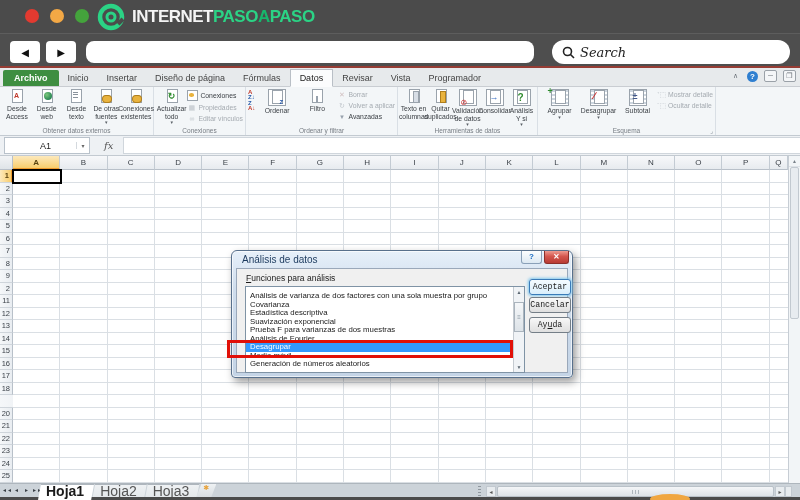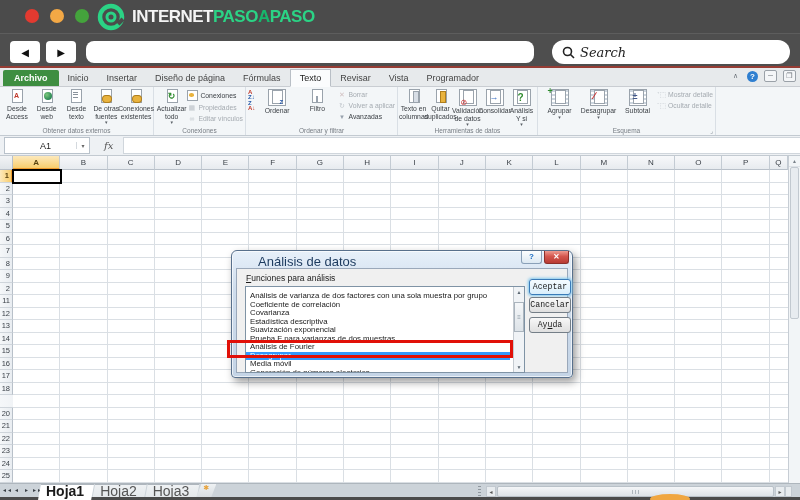--- a/index.html
+++ b/index.html
@@ -147,21 +147,21 @@
   #hscroll .harr{width:10px;height:11px;background:#e8ecef;border:1px solid #c2c9d0;font-size:5px;line-height:11px;text-align:center;color:#555;box-sizing:border-box;}
   #hthumb{flex:1;height:11px;background:linear-gradient(#f4f6f8,#dde2e7);border:1px solid #b9c1c8;border-radius:2px;margin:0 1px;position:relative;box-sizing:border-box;}
   #hthumb::after{content:"";position:absolute;left:50%;top:3px;width:8px;height:4px;margin-left:-4px;
     background:repeating-linear-gradient(90deg,#aeb6bd 0 1px,transparent 1px 3px);}
   #hend{width:7px;height:11px;background:#e8ecef;border:1px solid #c2c9d0;box-sizing:border-box;}
 
   
   #dialog{position:absolute;left:231px;top:250px;width:342px;height:128px;z-index:50;
     background:linear-gradient(#e7f0fa,#cfdded 30%,#c4d4e6);border:1px solid #58708c;border-radius:6px 6px 4px 4px;
     box-shadow:3px 4px 9px rgba(0,0,0,.4),inset 0 0 0 1px rgba(255,255,255,.65);box-sizing:border-box;}
-  .dlg-title{position:absolute;left:26px;top:3px;font-size:13px;color:#1c3a5e;}
+  .dlg-title{position:absolute;left:10px;top:3px;font-size:10px;color:#1c3a5e;}
   .dlg-help{position:absolute;left:289px;top:0;width:21px;height:13px;background:linear-gradient(#fdfeff,#dce8f2);
     border:1px solid #8aa0b8;border-top:none;border-radius:0 0 3px 3px;text-align:center;font-size:8px;font-weight:bold;color:#1467c0;line-height:12px;box-sizing:border-box;}
   .dlg-close{position:absolute;left:312px;top:0;width:25px;height:13px;background:linear-gradient(#ee9a90,#d4564e 45%,#b83b34);
     border:1px solid #8c2f2a;border-top:none;border-radius:0 0 3px 3px;text-align:center;font-size:7.5px;font-weight:bold;color:#fff;line-height:12px;box-sizing:border-box;}
   .dlg-client{position:absolute;left:4px;right:4px;top:17px;bottom:4px;background:#f0f0f0;border:1px solid #9aa8ba;box-sizing:border-box;}
   .dlg-label{position:absolute;left:9px;top:4px;font-size:8.5px;color:#1a1a1a;}
   .dlg-list{position:absolute;left:8px;top:17px;width:280px;height:87px;background:#fff;border:1px solid #7f93a5;box-sizing:border-box;overflow:hidden;padding-top:5px;}
   .dlg-item{height:8.5px;line-height:8.5px;font-size:7.8px;color:#1a1a1a;padding-left:4px;white-space:nowrap;overflow:hidden;width:264px;box-sizing:border-box;}
   .dlg-item.sel{background:#3399ff;color:#fff;}
   .dlg-scroll{position:absolute;right:0;top:0;bottom:0;width:11px;background:#f0f3f6;border-left:1px solid #c4cad0;box-sizing:border-box;}
@@ -217,21 +217,21 @@
   </div>
 
   <div id="red-line"></div>
 
   <div id="tabrow">
       <div class="rtab file">Archivo</div>
       <div class="rtab">Inicio</div>
       <div class="rtab">Insertar</div>
       <div class="rtab">Diseño de página</div>
       <div class="rtab">Fórmulas</div>
-      <div class="rtab sel">Texto</div>
+      <div class="rtab sel">Datos</div>
       <div class="rtab">Revisar</div>
       <div class="rtab">Vista</div>
       <div class="rtab">Programador</div>
     </div>
   <div id="winctrl">
     <span class="wc">∧</span>
     <span class="wc help">?</span>
     <span class="wc box">─</span>
     <span class="wc box">❐</span>
   </div>
@@ -469,21 +469,20 @@
     <div class="dlg-close">✕</div>
     <div class="dlg-client">
       <div class="dlg-label"><u>F</u><span>unciones para análisis</span></div>
       <div class="dlg-list" id="dlg-list">
         <div class="dlg-scroll">
           <div class="sarr">▲</div>
           <div class="sthumb">≡</div>
           <div class="sarr dn">▼</div>
         </div>
       <div class="dlg-item">Análisis de varianza de dos factores con una sola muestra por grupo</div>
-          <div class="dlg-item">Coeficiente de correlación</div>
           <div class="dlg-item">Covarianza</div>
           <div class="dlg-item">Estadística descriptiva</div>
           <div class="dlg-item">Suavización exponencial</div>
           <div class="dlg-item">Prueba F para varianzas de dos muestras</div>
           <div class="dlg-item">Análisis de Fourier</div>
           <div class="dlg-item sel">Desagrupar</div>
           <div class="dlg-item">Media móvil</div>
           <div class="dlg-item">Generación de números aleatorios</div>
         </div>
       <div class="dlg-btn" id="btn-ok">Aceptar</div>

